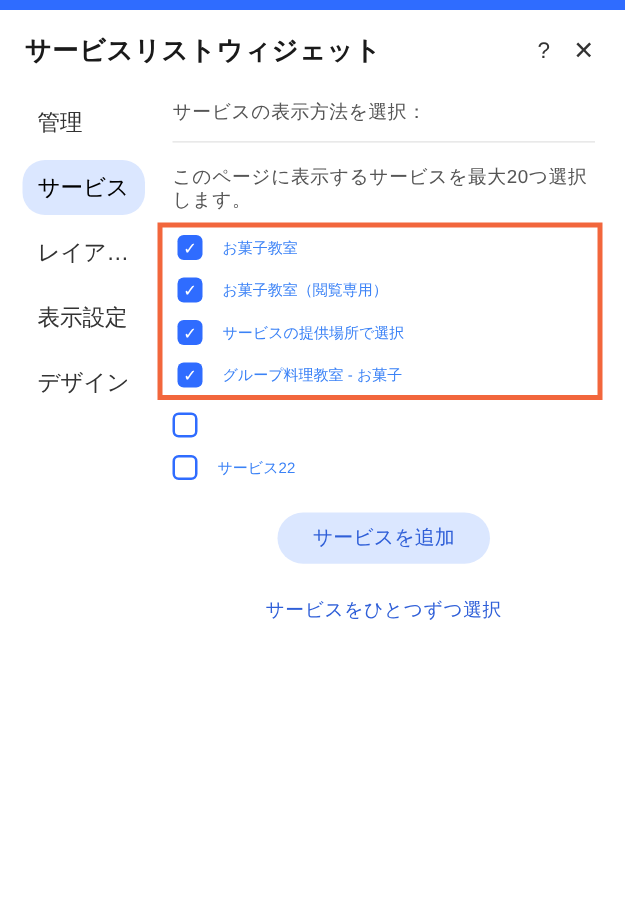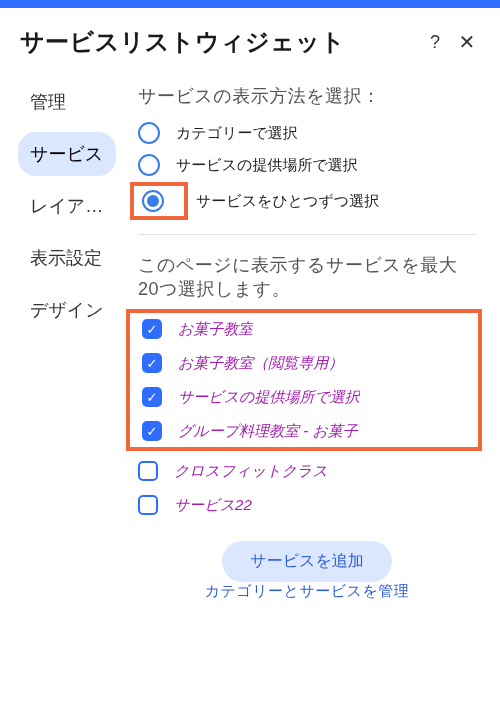--- a/index.html
+++ b/index.html
@@ -13,21 +13,21 @@
   .topbar {
     height: 8px;
     background: #2f6cff;
   }
   .header {
     display: flex;
     align-items: center;
     padding: 18px 20px 16px 20px;
   }
   .header-title {
-    font-size: 24px;
+    font-size: 21px;
     font-weight: 700;
     color: #1a1a1a;
     flex: 1;
     letter-spacing: 0.5px;
   }
   .header-help {
     font-size: 18px;
     color: #333;
     width: 26px;
     height: 26px;
@@ -68,21 +68,21 @@
   }
   .sidebar-item.active {
     background: #dbe7ff;
     color: #000000;
   }
   .main {
     flex: 1;
     padding: 4px 24px 0 12px;
   }
   .section-label {
-    font-size: 18px;
+    font-size: 15px;
     color: #555;
     margin-bottom: 14px;
     letter-spacing: 0.5px;
   }
   .radio-group {
     margin-bottom: 18px;
   }
   .radio-row {
     display: flex;
     align-items: center;
@@ -147,46 +147,45 @@
   .checkbox.unchecked {
     border: 2px solid #2f6cff;
     background: #fff;
   }
   .checkmark {
     color: #fff;
     font-size: 13px;
     line-height: 1;
   }
   .check-label {
-    font-size: 15px;
-    color: #a21caf;
+    font-size: 12px;
+    color: #3b82f6;
     white-space: nowrap;
     overflow: hidden;
     text-overflow: ellipsis;
-    font-style: italic;
   }
   .hl-checks {
     border: 4px solid #f2663c;
     margin: -6px -6px 10px -12px;
     padding: 6px 6px 0 12px;
   }
   .hl-checks .check-row:last-child { margin-bottom: 6px; }
   .footer {
     padding-top: 8px;
     text-align: center;
   }
   .add-btn {
     display: inline-block;
     background: #dbe7ff;
     color: #2f5fd8;
     font-size: 16px;
     padding: 10px 28px;
     border-radius: 22px;
     cursor: pointer;
-    margin-bottom: 0;
+    margin-bottom: 28px;
   }
   .manage-link {
     color: #2f5fd8;
     font-size: 15px;
     cursor: pointer;
     letter-spacing: 0.5px;
   }
 </style>
 </head>
 <body>
@@ -206,38 +205,20 @@
       <div class="sidebar-item active">サービス</div>
       <div class="sidebar-item">レイア…</div>
       <div class="sidebar-item">表示設定</div>
       <div class="sidebar-item">デザイン</div>
     </div>
 
   <div class="main">
 
     <div class="section-label">サービスの表示方法を選択：</div>
 
-    <div class="radio-group" id="radio-group">
-        <div class="radio-row">
-          <div class="radio-circle"></div>
-          <div class="radio-label">カテゴリーで選択</div>
-        </div>
-        <div class="radio-row">
-          <div class="radio-circle"></div>
-          <div class="radio-label">サービスの提供場所で選択</div>
-        </div>
-        <div class="radio-row" style="margin-left: 0px;">
-          <div class="hl-box" style="display: inline-flex; align-items: center;">
-            <div class="radio-circle">
-              <div class="radio-dot"></div>
-            </div>
-          </div>
-          <div class="radio-label" style="margin-left: 12px;">サービスをひとつずつ選択</div>
-        </div>
-      </div>
 
     <div class="hr"></div>
 
     <div class="section-label">このページに表示するサービスを最大20つ選択します。</div>
 
     <div class="check-group" id="check-group">
         <div class="hl-checks">
           <div class="check-row">
             <div class="checkbox checked">
               <span class="checkmark">✓</span>
@@ -258,27 +239,26 @@
           </div>
           <div class="check-row">
             <div class="checkbox checked">
               <span class="checkmark">✓</span>
             </div>
             <div class="check-label">グループ料理教室 - お菓子</div>
           </div>
         </div>
         <div class="check-row">
           <div class="checkbox unchecked"></div>
-          <div class="check-label">クロスフィットクラス</div>
         </div>
         <div class="check-row">
           <div class="checkbox unchecked"></div>
           <div class="check-label">サービス22</div>
         </div>
       </div>
 
     <div class="footer">
       <div class="add-btn">サービスを追加</div>
-      <div class="manage-link">カテゴリーとサービスを管理</div>
+      <div class="manage-link">サービスをひとつずつ選択</div>
     </div>
 
   </div>
 </div>
 
 </body></html>

